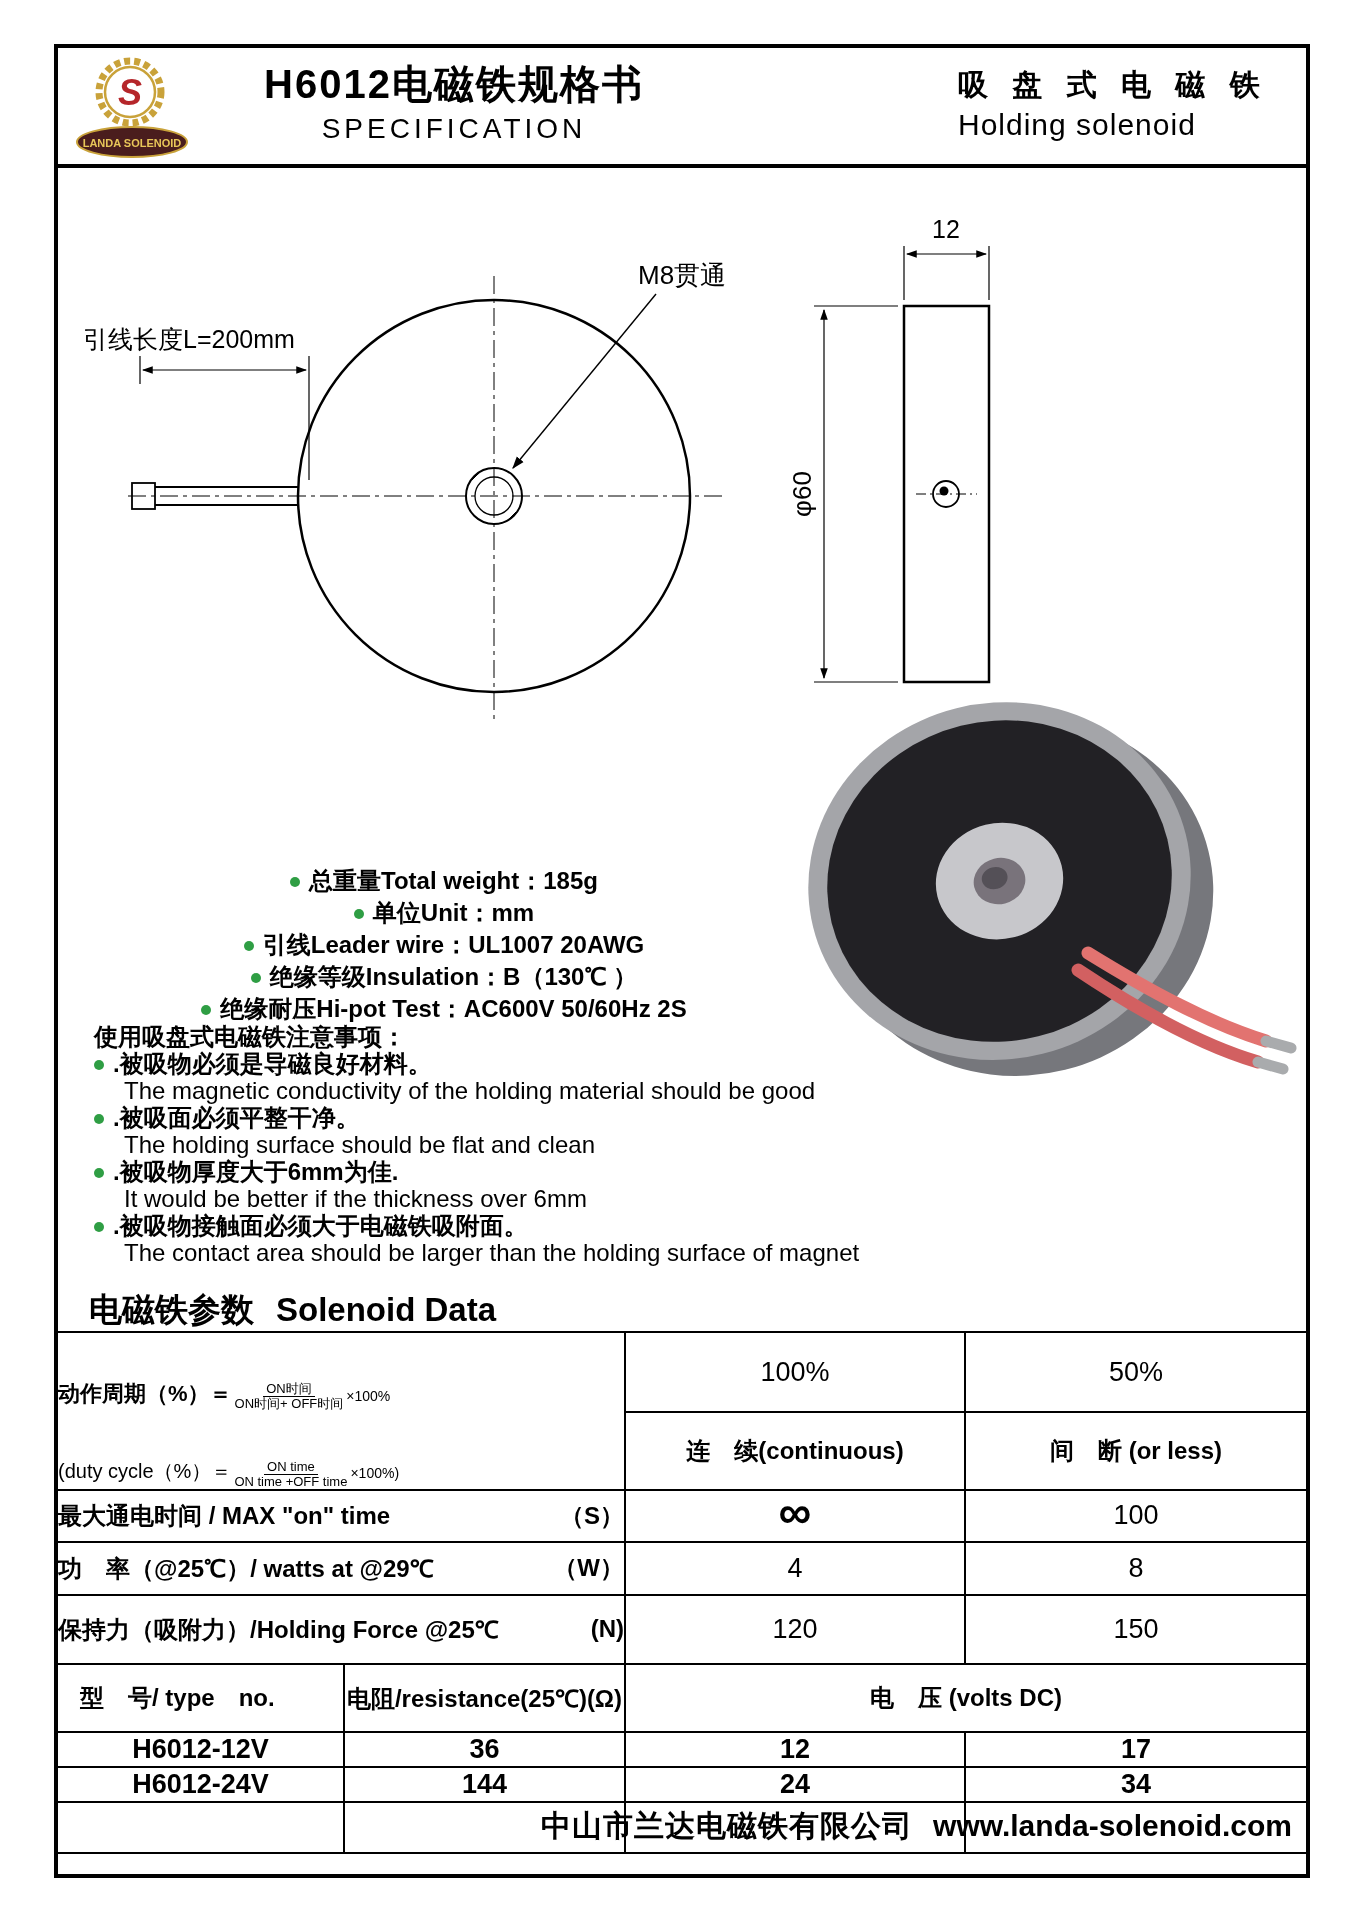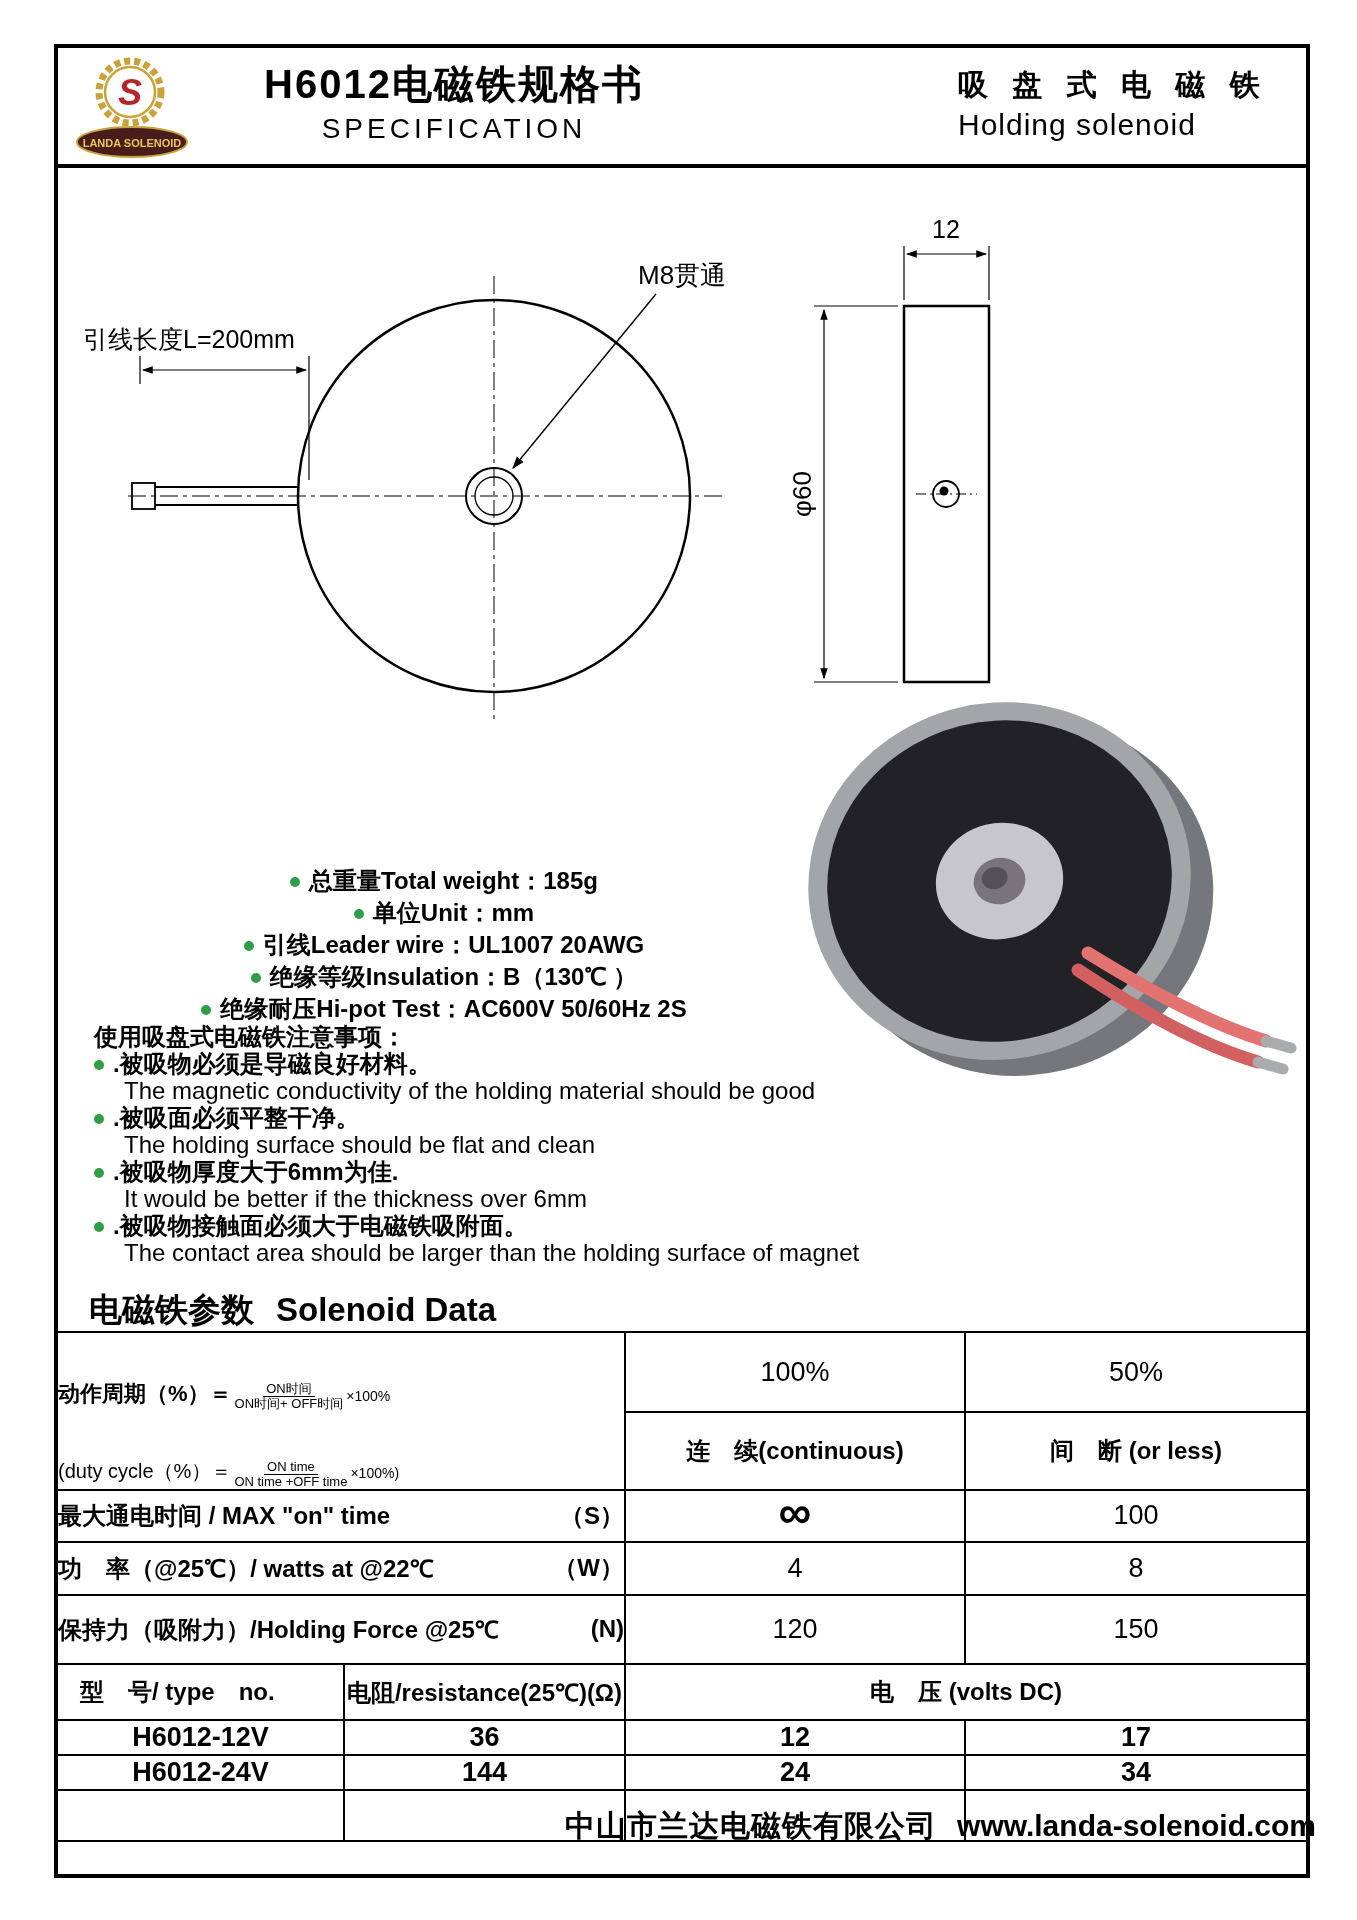--- a/index.html
+++ b/index.html
@@ -48,21 +48,21 @@
   .fline{white-space:nowrap;line-height:27px;margin-top:47px;}
   .flabel{font-size:22px;font-weight:bold;}
   .flabel-en{font-size:20px;}
   .frac{display:inline-flex;flex-direction:column;align-items:center;font-size:13px;line-height:14px;vertical-align:middle;margin:0 3px;}
   .fn{border-bottom:1.5px solid #000;padding:0 3px;}
   .fsuf{font-size:14px;}
   td.thead{ text-align:center;font-size:24px;font-weight:bold;}
   td.thead.left{text-align:left;padding-left:22px;}
   td.model{text-align:center;font-size:27px;font-weight:bold;}
   
-  .footer{position:absolute;left:0;bottom:0;height:96px;width:100%;display:flex;align-items:center;justify-content:flex-end;padding-right:14px;box-sizing:border-box;gap:20px;margin-left:24px;}
+  .footer{position:absolute;left:0;bottom:0;height:96px;width:100%;display:flex;align-items:center;justify-content:flex-end;padding-right:14px;box-sizing:border-box;gap:20px;}
   .f-company{font-size:30px;font-weight:bold;letter-spacing:1px;}
   .f-site{font-size:30px;font-weight:bold;}
 </style>
 </head>
 <body>
 
 <div class="frame">
 
   <div class="header">
     <div class="logo">
@@ -223,40 +223,40 @@
               <span>（S）</span>
             </div>
       </td>
       <td class="val"><span class="inf">∞</span></td>
       <td class="val">100</td>
     </tr>
 
     <tr style="height:53px">
       <td class="lbl" colspan="2">
         <div class="inner">
-              <span>功　率（@25℃）/ watts at @22℃</span>
+              <span>功　率（@25℃）/ watts at @29℃</span>
               <span>（W）</span>
             </div>
       </td>
       <td class="val">4</td>
       <td class="val">8</td>
     </tr>
 
     <tr style="height:69px">
       <td class="lbl" colspan="2">
         <div class="inner">
               <span>保持力（吸附力）/Holding Force @25℃</span>
               <span>(N)</span>
             </div>
       </td>
       <td class="val">120</td>
       <td class="val">150</td>
     </tr>
 
-    <tr style="height:56px">
+    <tr style="height:68px">
       <td class="thead left">型　号/ type　no.</td>
       <td class="thead">电阻/resistance(25℃)(Ω)</td>
       <td class="thead" colspan="2">电　压 (volts DC)</td>
     </tr>
 
     <tr style="height:35px">
       <td class="model">H6012-12V</td>
       <td class="model">36</td>
       <td class="model">12</td>
       <td class="model">17</td>

